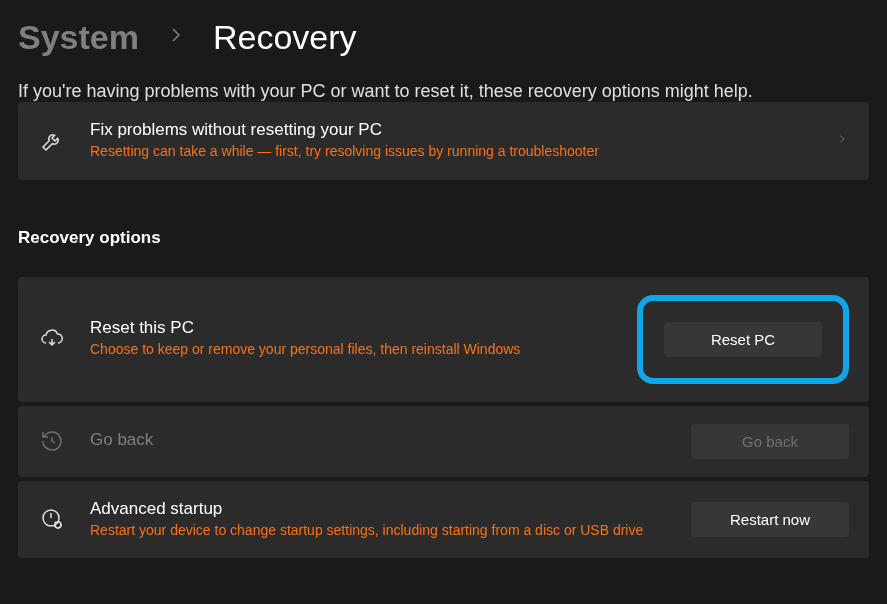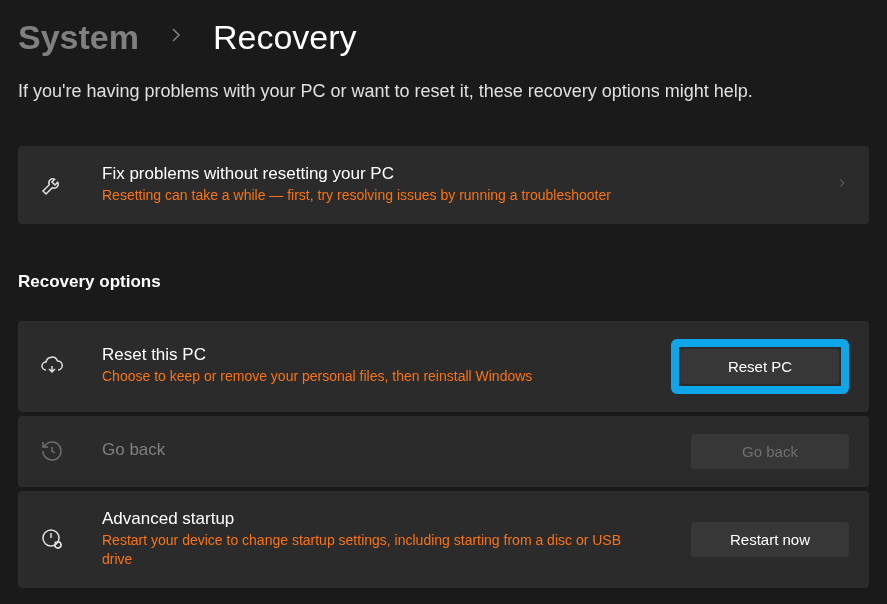--- a/index.html
+++ b/index.html
@@ -32,29 +32,28 @@
       font-size: 18px;
     }
     .breadcrumb-current {
       font-size: 34px;
       font-weight: 400;
       color: #ffffff;
     }
     .description {
       font-size: 18px;
       color: #e0e0e0;
-      margin-bottom: 44px;
     }
     .card {
       background: #2b2b2b;
       border-radius: 4px;
       padding: 18px 20px;
       display: flex;
       align-items: center;
-      gap: 36px;
+      gap: 24px;
       margin-bottom: 4px;
     }
     .card-icon {
       width: 28px;
       height: 28px;
       display: flex;
       align-items: center;
       justify-content: center;
       flex-shrink: 0;
       color: #e0e0e0;
@@ -103,23 +102,23 @@
     .card.disabled .card-title {
       color: #808080;
     }
     .card.disabled .card-subtitle {
       color: #707070;
     }
     .card.disabled .card-icon {
       color: #707070;
     }
     .highlight-box {
-      border: 8px solid #0ea5e9;
-      border-radius: 6px;
-      padding: 2px;
+      border: 6px solid #0ea5e9;
+      border-radius: 16px;
+      padding: 21px;
       display: inline-block;
     }
     .card-right {
       display: flex;
       align-items: center;
     }
     svg {
       width: 24px;
       height: 24px;
       stroke: currentColor;

